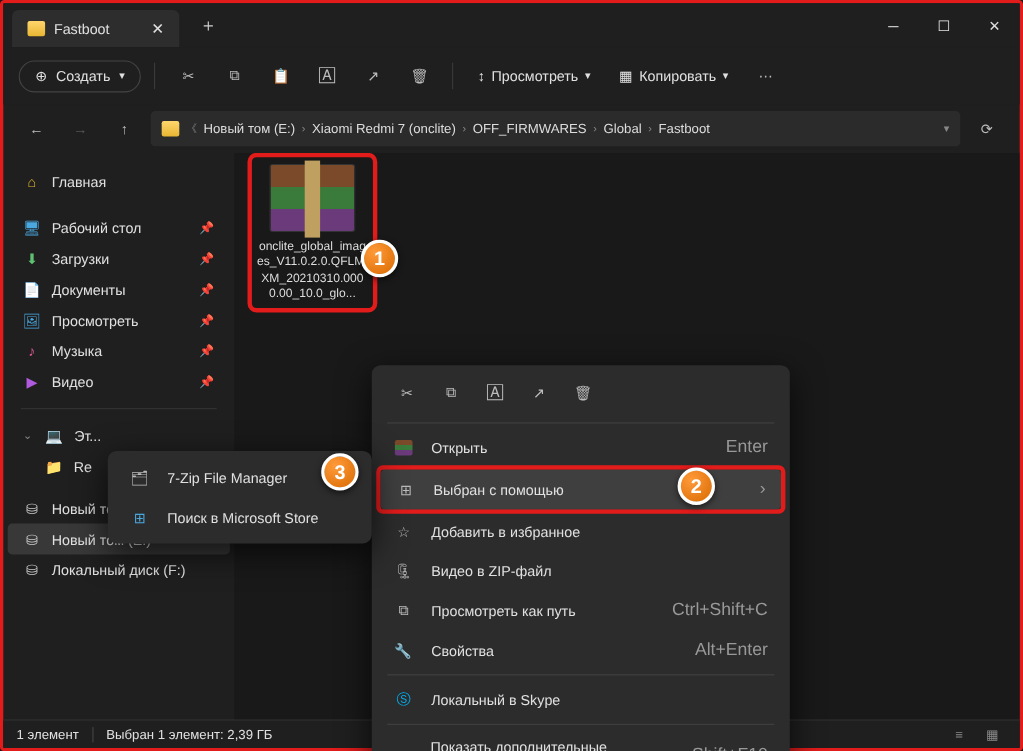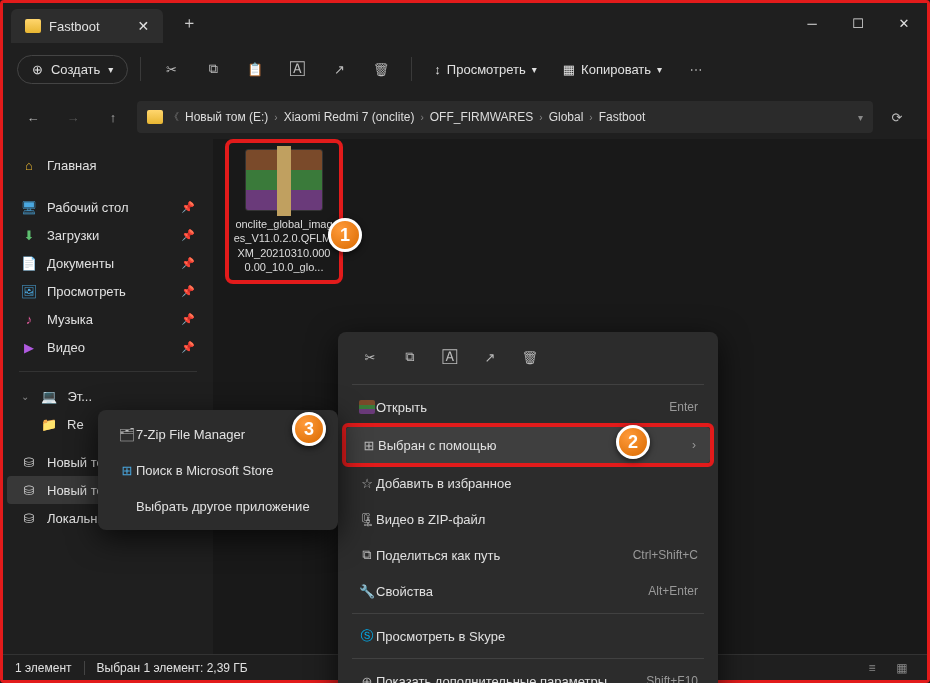--- a/index.html
+++ b/index.html
@@ -49,24 +49,24 @@
 .file-red { border: 4px solid #e21b1b; border-radius: 8px; padding: 6px 4px; }
 .rar-icon { width: 78px; height: 62px; margin: 0 auto 6px; background: linear-gradient(#7a4a2a 0 33%, #3a7a3a 33% 66%, #6a3a7a 66%); border-radius: 3px; position: relative; border: 1px solid #333; }
 .rar-icon::before { content:''; position:absolute; left:50%; top:-4px; width:14px; height:70px; background:#c0a060; transform:translateX(-50%); }
 .file-name { font-size: 11px; text-align: center; color: #ddd; line-height: 1.3; word-break: break-all; }
 
 
 .badge { position: absolute; width: 34px; height: 34px; border-radius: 50%; display: flex; align-items: center; justify-content: center; font-weight: bold; font-size: 18px; color: #fff; border: 3px solid #fff; background: radial-gradient(circle at 35% 30%, #ff9a3a, #d96a00); box-shadow: 0 2px 6px rgba(0,0,0,.6); z-index: 50; }
 
 
 .ctx { position: absolute; background: #2c2c2c; border-radius: 8px; padding: 6px; box-shadow: 0 8px 30px rgba(0,0,0,.7); z-index: 30; }
-.ctx-row { display: flex; align-items: center; gap: 0; padding: 9px 14px; border-radius: 4px; cursor: pointer; font-size: 13px; min-height: 36px; }
+.ctx-row { display: flex; align-items: center; gap: 16px; padding: 9px 14px; border-radius: 4px; cursor: pointer; font-size: 13px; min-height: 36px; }
 .ctx-row.hover { background: #3f3f3f; }
 .ctx-ico { width: 18px; display: inline-flex; align-items: center; justify-content: center; color: #bbb; }
-.ctx-short { margin-left: auto; color: #999; font-size: 12px; }
+.ctx-short { margin-left: auto; color: #999; font-size: 16px; }
 .ctx-sep { height: 1px; background: #414141; margin: 4px 8px; }
 .ctx-toolbar { display: flex; gap: 4px; padding: 4px 8px 8px; }
 .ctx-toolbar div { width: 36px; height: 30px; display: flex; align-items: center; justify-content: center; cursor: pointer; color: #bbb; border-radius: 4px; }
 .red-border { border: 4px solid #e21b1b; border-radius: 6px; margin: -2px; }
 
 
 .statusbar { height: 26px; background: #1f1f1f; border-top: 1px solid #333; display: flex; align-items: center; padding: 0 12px; font-size: 12px; gap: 12px; }
 .stat-sep { width:1px; height:14px; background:#444; }
 .view-tog { margin-left:auto; display:flex; gap:4px; }
 .view-tog div { width:26px; height:20px; display:flex; align-items:center; justify-content:center; color:#888; cursor:pointer; }
@@ -255,51 +255,47 @@
   <div class="ctx-row">
     <span class="ctx-ico">☆</span>
     <span>Добавить в избранное</span>
   </div>
   <div class="ctx-row">
     <span class="ctx-ico">🗜</span>
     <span>Видео в ZIP-файл</span>
   </div>
   <div class="ctx-row">
     <span class="ctx-ico">⧉</span>
-    <span>Поделиться как путь</span>
+    <span>Просмотреть как путь</span>
     <span class="ctx-short">Ctrl+Shift+C</span>
   </div>
   <div class="ctx-row">
     <span class="ctx-ico">🔧</span>
     <span>Свойства</span>
     <span class="ctx-short">Alt+Enter</span>
   </div>
   <div class="ctx-sep"></div>
   <div class="ctx-row">
     <span class="ctx-ico skype">Ⓢ</span>
-    <span>Просмотреть в Skype</span>
+    <span>Локальный в Skype</span>
   </div>
   <div class="ctx-sep"></div>
   <div class="ctx-row">
     <span class="ctx-ico">⊕</span>
     <span>Показать дополнительные параметры</span>
     <span class="ctx-short">Shift+F10</span>
   </div>
 </div>
 
 <div class="ctx" style="left:98px; top:410px; width:240px;">
   <div class="ctx-row">
     <span class="ctx-ico">🗂</span>
     <span>7-Zip File Manager</span>
   </div>
   <div class="ctx-row">
     <span class="ctx-ico" style="color:#4aa8e0">⊞</span>
     <span>Поиск в Microsoft Store</span>
   </div>
-  <div class="ctx-row">
-    <span class="ctx-ico"></span>
-    <span>Выбрать другое приложение</span>
-  </div>
 </div>
 
 <div class="badge" style="left:328px; top:218px;">1</div>
 <div class="badge" style="left:616px; top:425px;">2</div>
 <div class="badge" style="left:292px; top:412px;">3</div>
 
 </body></html>

